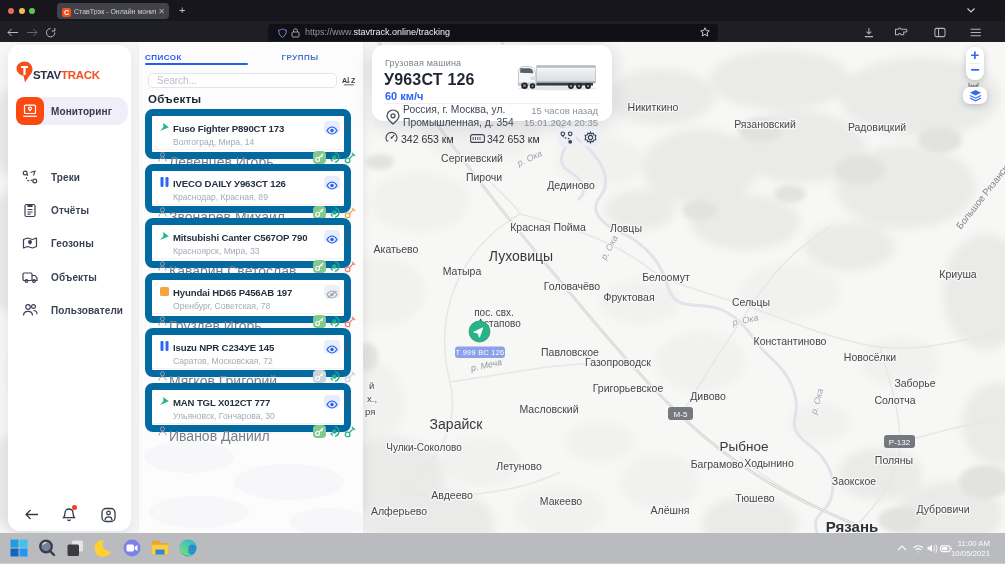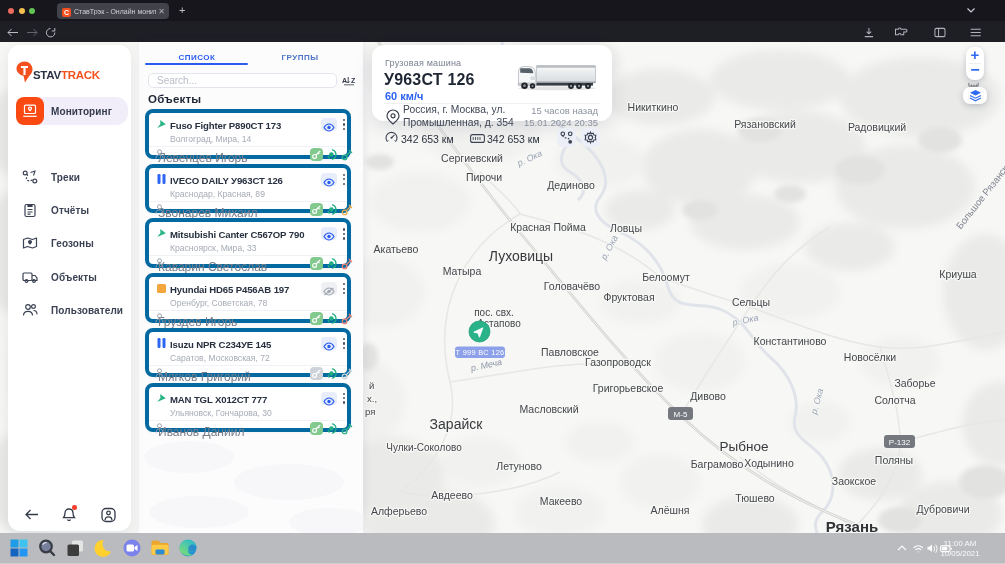--- a/index.html
+++ b/index.html
@@ -16,24 +16,24 @@
 #urlbar{position:absolute;left:268px;top:2.5px;width:450px;height:17px;background:#101016;border-radius:4px;color:#8f93a0;font-size:9px;line-height:17px}
 #taskbar{position:absolute;left:0;top:533px;width:1005px;height:31px;background:rgba(183,184,187,0.96);box-shadow:0 -1px 0 rgba(255,255,255,.3) inset}
 .tbico{position:absolute;top:538px;width:20px;height:20px}
 #tray{position:absolute;top:533px;left:0;width:1005px;height:31px;color:#383838}
 svg text{font-family:"Liberation Sans",sans-serif}
 #sidebar{position:absolute;left:8px;top:45px;width:123px;height:486px;background:#fff;border-radius:12px;box-shadow:0 5px 14px rgba(45,55,90,.10)}
 .mi{position:absolute;left:8px;width:112px;height:27.5px;font-size:10px;color:#3b4254;font-weight:bold}
 .mi .lbl{position:absolute;left:35px;top:8.5px;white-space:nowrap;letter-spacing:.1px}
 .mi svg{position:absolute;left:5.5px;top:5.5px}
 #listpanel{position:absolute;left:139px;top:42px;width:224px;height:491px;background:#fcfcfd;box-shadow:2px 0 8px rgba(60,70,100,.08)}
-.vcard{position:absolute;left:6px;width:206px;height:49.5px;background:#fff;border:4px solid #0369a1;border-radius:8px;box-shadow:0 1px 3px rgba(80,90,120,.05)}
+.vcard{position:absolute;left:6px;width:206px;height:49.5px;background:#fff;border:7px solid #0369a1;border-radius:8px;box-shadow:0 1px 3px rgba(80,90,120,.05)}
 .vname{position:absolute;left:21px;top:7px;font-size:9.6px;font-weight:bold;color:#27303f;white-space:nowrap;letter-spacing:-0.15px}
 .vaddr{position:absolute;left:21px;top:21px;font-size:8.6px;color:#a6abb5}
-.vdrv{position:absolute;left:9px;top:38px;font-size:12px;color:#777e8a}
+.vdrv{position:absolute;left:17px;top:38px;font-size:14px;color:#777e8a}
 .vdiv{position:absolute;left:0;right:0;top:33px;height:1px;background:#f1f2f5}
 .eye{position:absolute;left:172px;top:5px;width:16px;height:13px;border-radius:4px;background:#e7edfb}
 .dots{position:absolute;left:193.5px;top:6px;width:2.3px}
 .dots b{display:block;width:2.3px;height:2.3px;border-radius:50%;background:#4a5160;margin-bottom:2.2px}
 .sico{position:absolute;top:36px}
 #infocard{position:absolute;left:372px;top:45px;width:240px;height:76px;background:#fff;border-radius:12px;box-shadow:0 6px 18px rgba(45,55,90,.13)}
 .zbtn{position:absolute;left:966px;width:18px;background:#fff;border-radius:8px;box-shadow:0 2px 6px rgba(50,60,90,.25);text-align:center;color:#2f6bf0}
 </style>
 </head>
 <body>
@@ -206,31 +206,42 @@
  <svg class="abs" style="left:966px;top:7px" width="10" height="7" viewBox="0 0 10 7" fill="none" stroke="#c9cbd2" stroke-width="1.2">
       <path d="M 1.5,1.5 L 5,5 L 8.5,1.5"></path>
     </svg>
 </div>
 <div id="navbar">
  <svg class="abs" style="left:6px;top:5.5px" width="100" height="11" viewBox="0 0 100 11" fill="none" stroke="#b9bac2" stroke-width="1">
   <path d="M 12,5.5 H 2 M 5.5,2 L 2,5.5 L 5.5,9"></path>
   <path d="M 21,5.5 H 31 M 27.5,2 L 31,5.5 L 27.5,9" stroke="#63646c"></path>
   <path d="M 44.5,1.5 A 4.2,4.2 0 1 0 48.8,5.5 M 48.8,1 v 3 h -3"></path>
  </svg>
+ <div id="urlbar">
+  <svg class="abs" style="left:10px;top:4px" width="22" height="10" viewBox="0 0 22 10" fill="none" stroke="#9fa3ae" stroke-width="1">
+   <path stroke="#7d8fd6" d="M 4.5,0.8 C 5.8,1.8 7.2,2 8.3,2 C 8.3,6 7,8 4.5,9.3 C 2,8 0.7,6 0.7,2 C 1.8,2 3.2,1.8 4.5,0.8 Z"></path>
+   <rect x="14" y="4" width="7" height="5" rx="1"></rect>
+        <path d="M 15.5,4 V 2.8 a 2,2 0 0 1 4,0 V 4"></path>
+  </svg>
+  <span style="position:absolute;left:37px">https://www.<span style="color:#eceff4">stavtrack.online/tracking</span></span>
+  <svg class="abs" style="left:432px;top:3.5px" width="10" height="10" viewBox="0 0 10 10" fill="none" stroke="#c9cbd2" stroke-width="1">
+   <path d="M 5,0.8 L 6.3,3.6 L 9.3,3.9 L 7,6 L 7.7,9 L 5,7.4 L 2.3,9 L 3,6 L 0.7,3.9 L 3.7,3.6 Z"></path>
+  </svg>
+ </div>
  <svg class="abs" style="left:862px;top:6px" width="122" height="11" viewBox="0 0 130 12" fill="none" stroke="#bfc1c8" stroke-width="1.1" opacity="0.92">
   <path d="M 6,1 V 7 M 3.5,5 L 6,7.5 L 8.5,5 M 1.5,10.5 h 9"></path>
   <path d="M 41,4 h 2 a 1.5,1.5 0 0 1 0,3 h -2 v 3 h -3 a 1.5,1.5 0 0 0 -3,0 h -3 v -6 h 3 a 1.5,1.5 0 0 1 3,0 h 3 z" transform="translate(3,-1.5)"></path>
   <rect x="78" y="1.5" width="11" height="9" rx="1.5"></rect>
       <path d="M 82,1.5 v 9"></path>
   <path d="M 117,2.5 h 11 M 117,6 h 11 M 117,9.5 h 11"></path>
  </svg>
 </div>
 
 <div id="listpanel">
- <div class="abs" style="left:6px;top:10.5px;width:104px;text-align:center;font-size:8px;font-weight:bold;letter-spacing:.5px;color:#2a5cf0">СПИСОК</div>
+ <div class="abs" style="left:6px;top:10.5px;width:104px;text-align:left;font-size:8px;font-weight:bold;letter-spacing:.5px;color:#2a5cf0">СПИСОК</div>
  <div class="abs" style="left:108px;top:10.5px;width:106px;text-align:center;font-size:8px;font-weight:bold;letter-spacing:.5px;color:#4d74c8">ГРУППЫ</div>
  <div class="abs" style="left:6px;top:21px;width:103px;height:2px;background:#2a5cf0;border-radius:2px"></div>
  <div class="abs" style="left:9px;top:31px;width:189px;height:15px;border:1px solid #e2e5eb;border-radius:5px;background:#fff;font-size:10px;color:#b8bdc7;line-height:14px;padding-left:8px">Search...</div>
  <div class="abs" style="left:202px;top:31px;width:16px;height:15px;background:#fcfcfd"><svg width="14" height="13" viewBox="0 0 14 13" style="margin:0 0 0 1px">
         <text x="0" y="9" font-size="7" font-weight="bold" fill="#343b48">A</text>
         <text x="9" y="9" font-size="7" font-weight="bold" fill="#343b48">Z</text>
         <path d="M 6.2,3 V 9 M 4.8,7.5 L 6.2,9 L 7.6,7.5 M 8,5 L 8,5" stroke="#343b48" stroke-width="0.9" fill="none"></path>
         <path d="M 2,10.8 h 10" stroke="#343b48" stroke-width="0.8"></path>
       </svg></div>
  <div class="abs" style="left:9px;top:51px;font-size:11.5px;font-weight:bold;color:#1d2534;letter-spacing:.2px">Объекты</div>
@@ -668,14 +679,14 @@
 <div id="tray">
  <svg class="abs" style="left:896px;top:9px" width="58" height="13" viewBox="0 0 58 13" fill="none" stroke="#fbfbfc" stroke-width="1.2">
   <path d="M 2,8 L 6,4 L 10,8"></path>
   <path d="M 18,5.5 a 6.5,6.5 0 0 1 8.5,0 M 19.8,7.6 a 4,4 0 0 1 5,0 M 22.2,9.8 l 0.1,0" stroke-linecap="round"></path>
   <path d="M 31.5,4.8 v 3 h 1.8 l 2.7,2.3 v -7.6 l -2.7,2.3 z" fill="#fbfbfc" stroke="none"></path>
       <path d="M 38,4.5 a 4,4 0 0 1 0,4.5 M 40,3 a 6.5,6.5 0 0 1 0,7.5" stroke-width="1" stroke-linecap="round"></path>
   <rect x="44.5" y="3.8" width="9.5" height="5.8" rx="1.8"></rect>
       <path d="M 55.3,5.8 v 1.8" stroke-width="1.4"></path>
       <rect x="45.8" y="5.1" width="5.5" height="3.2" rx="0.8" fill="#fbfbfc" stroke="none"></rect>
  </svg>
- <div class="abs" style="right:15px;top:6px;width:60px;text-align:center;font-size:7.8px;color:#fbfbfc;line-height:9.5px">11:00 AM<br>10/05/2021</div>
+ <div class="abs" style="right:15px;top:6px;width:60px;text-align:right;font-size:7.8px;color:#fbfbfc;line-height:9.5px">11:00 AM<br>10/05/2021</div>
 </div>
 
 </body></html>

